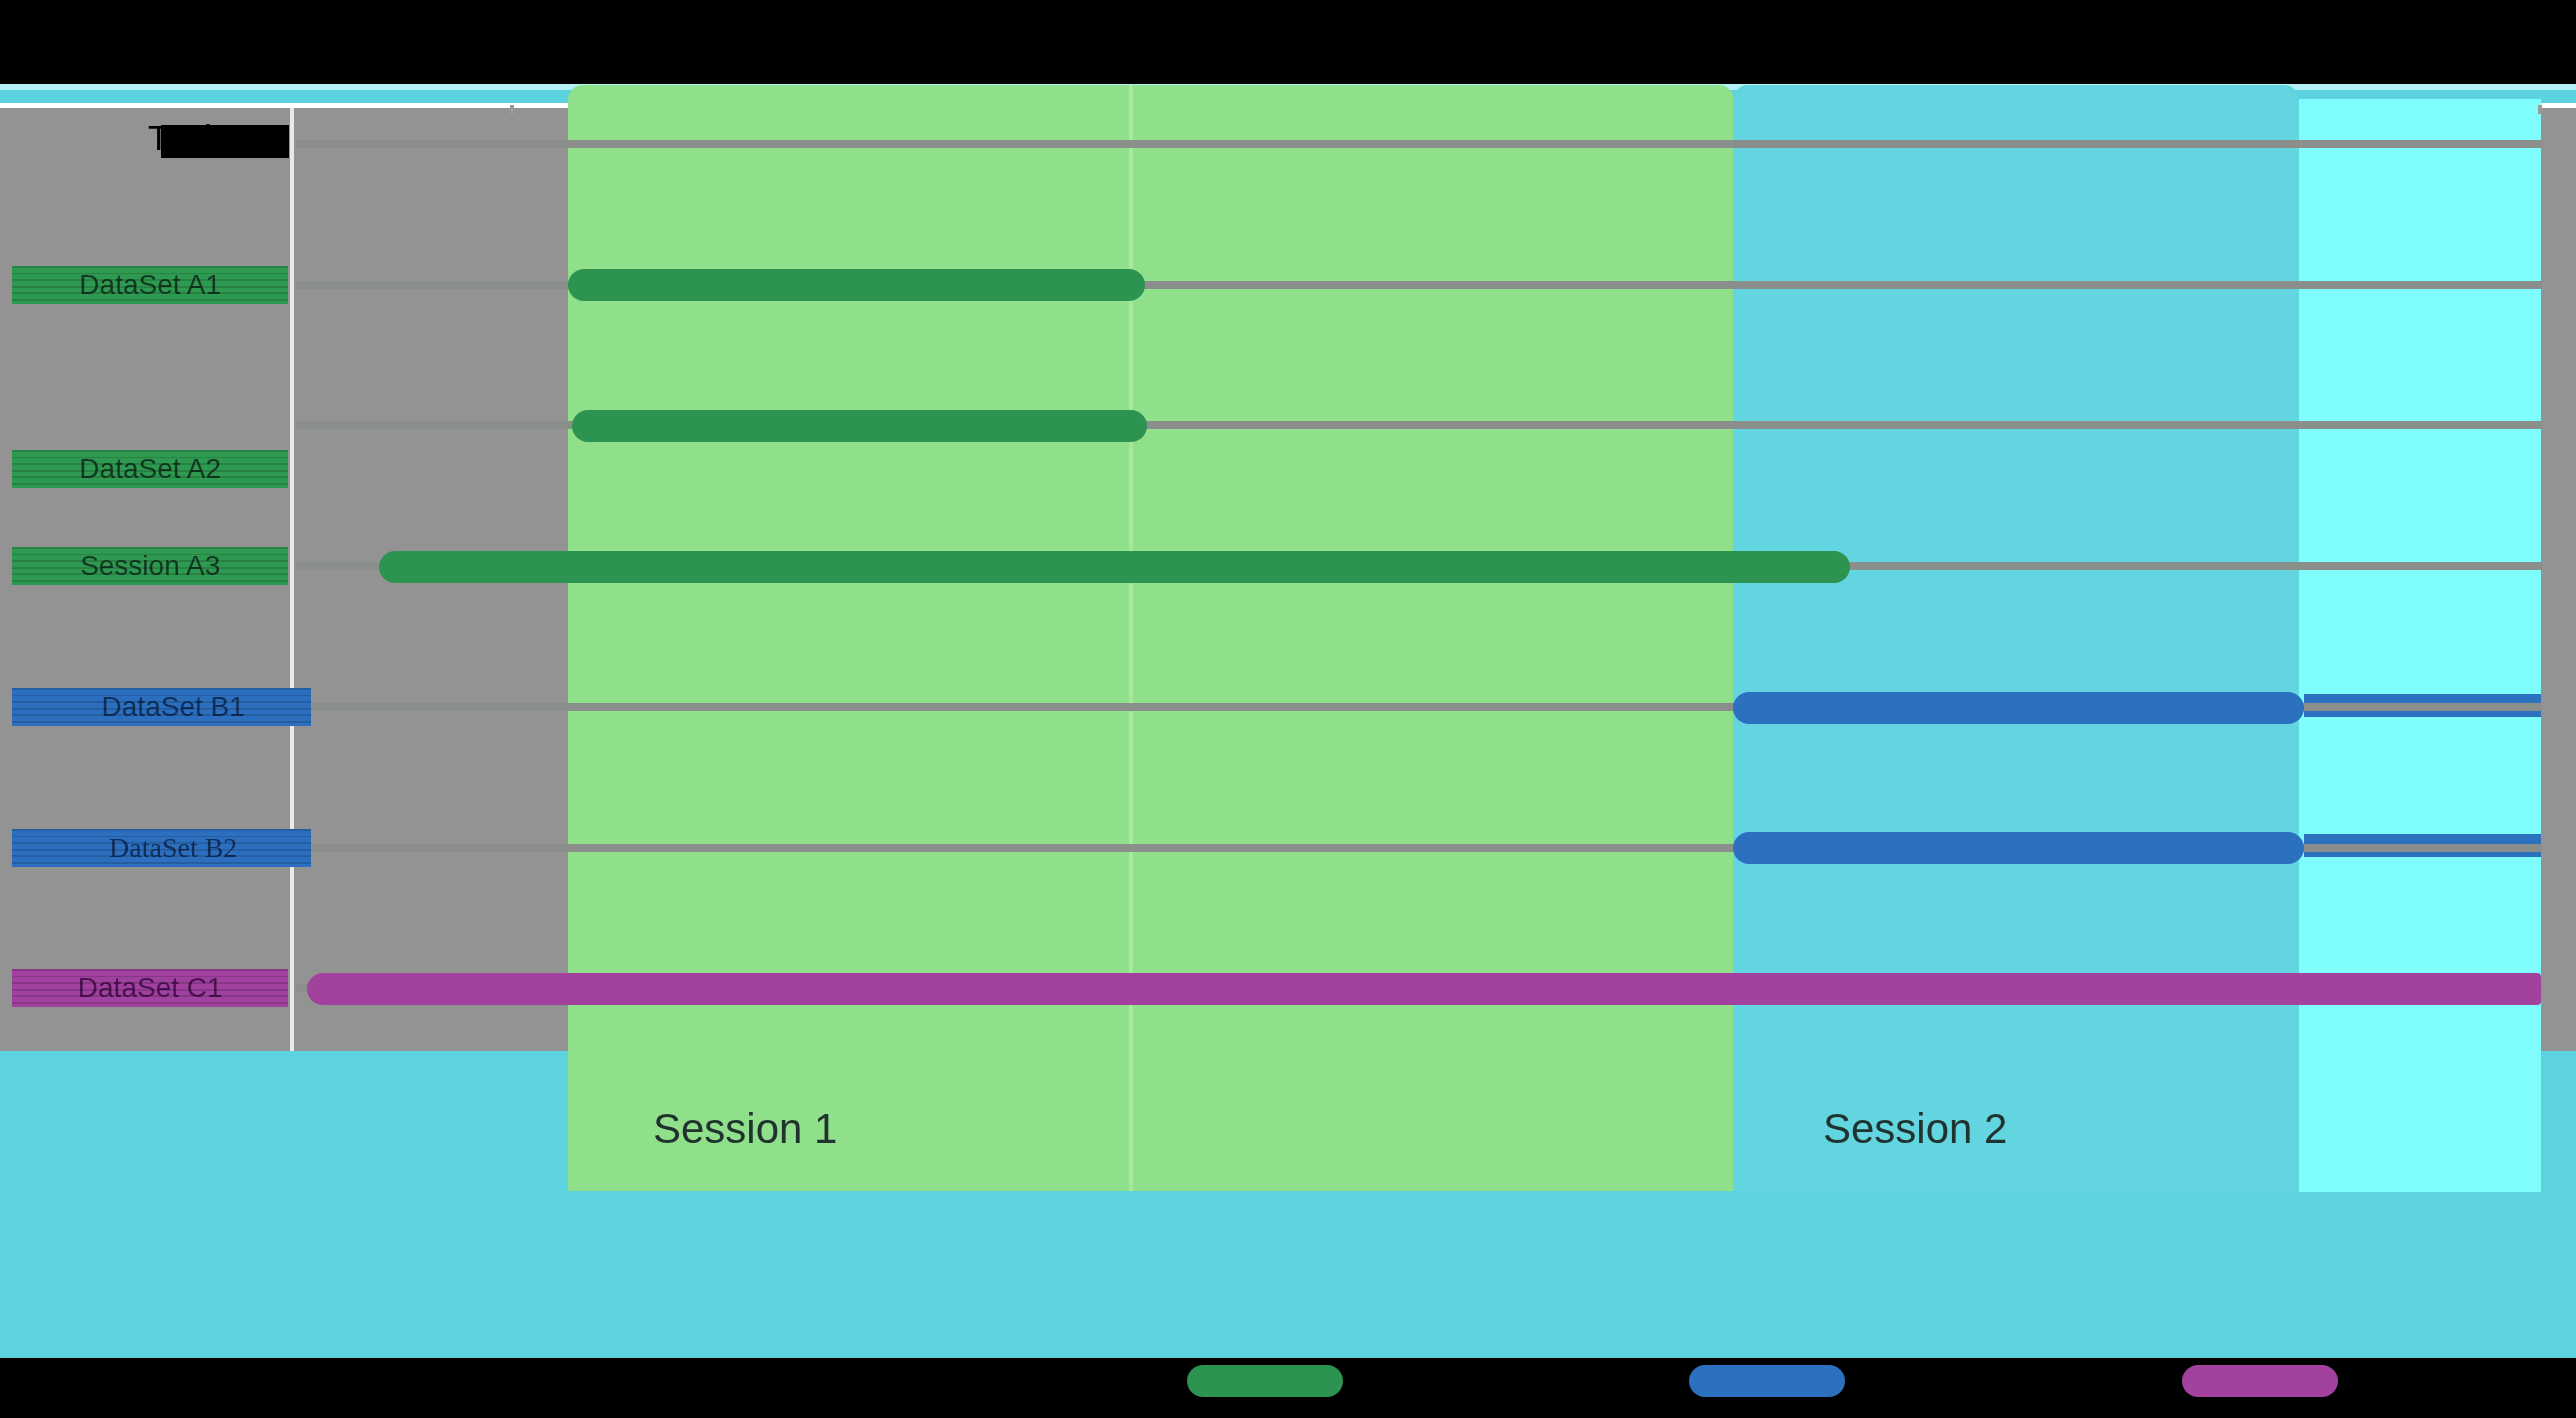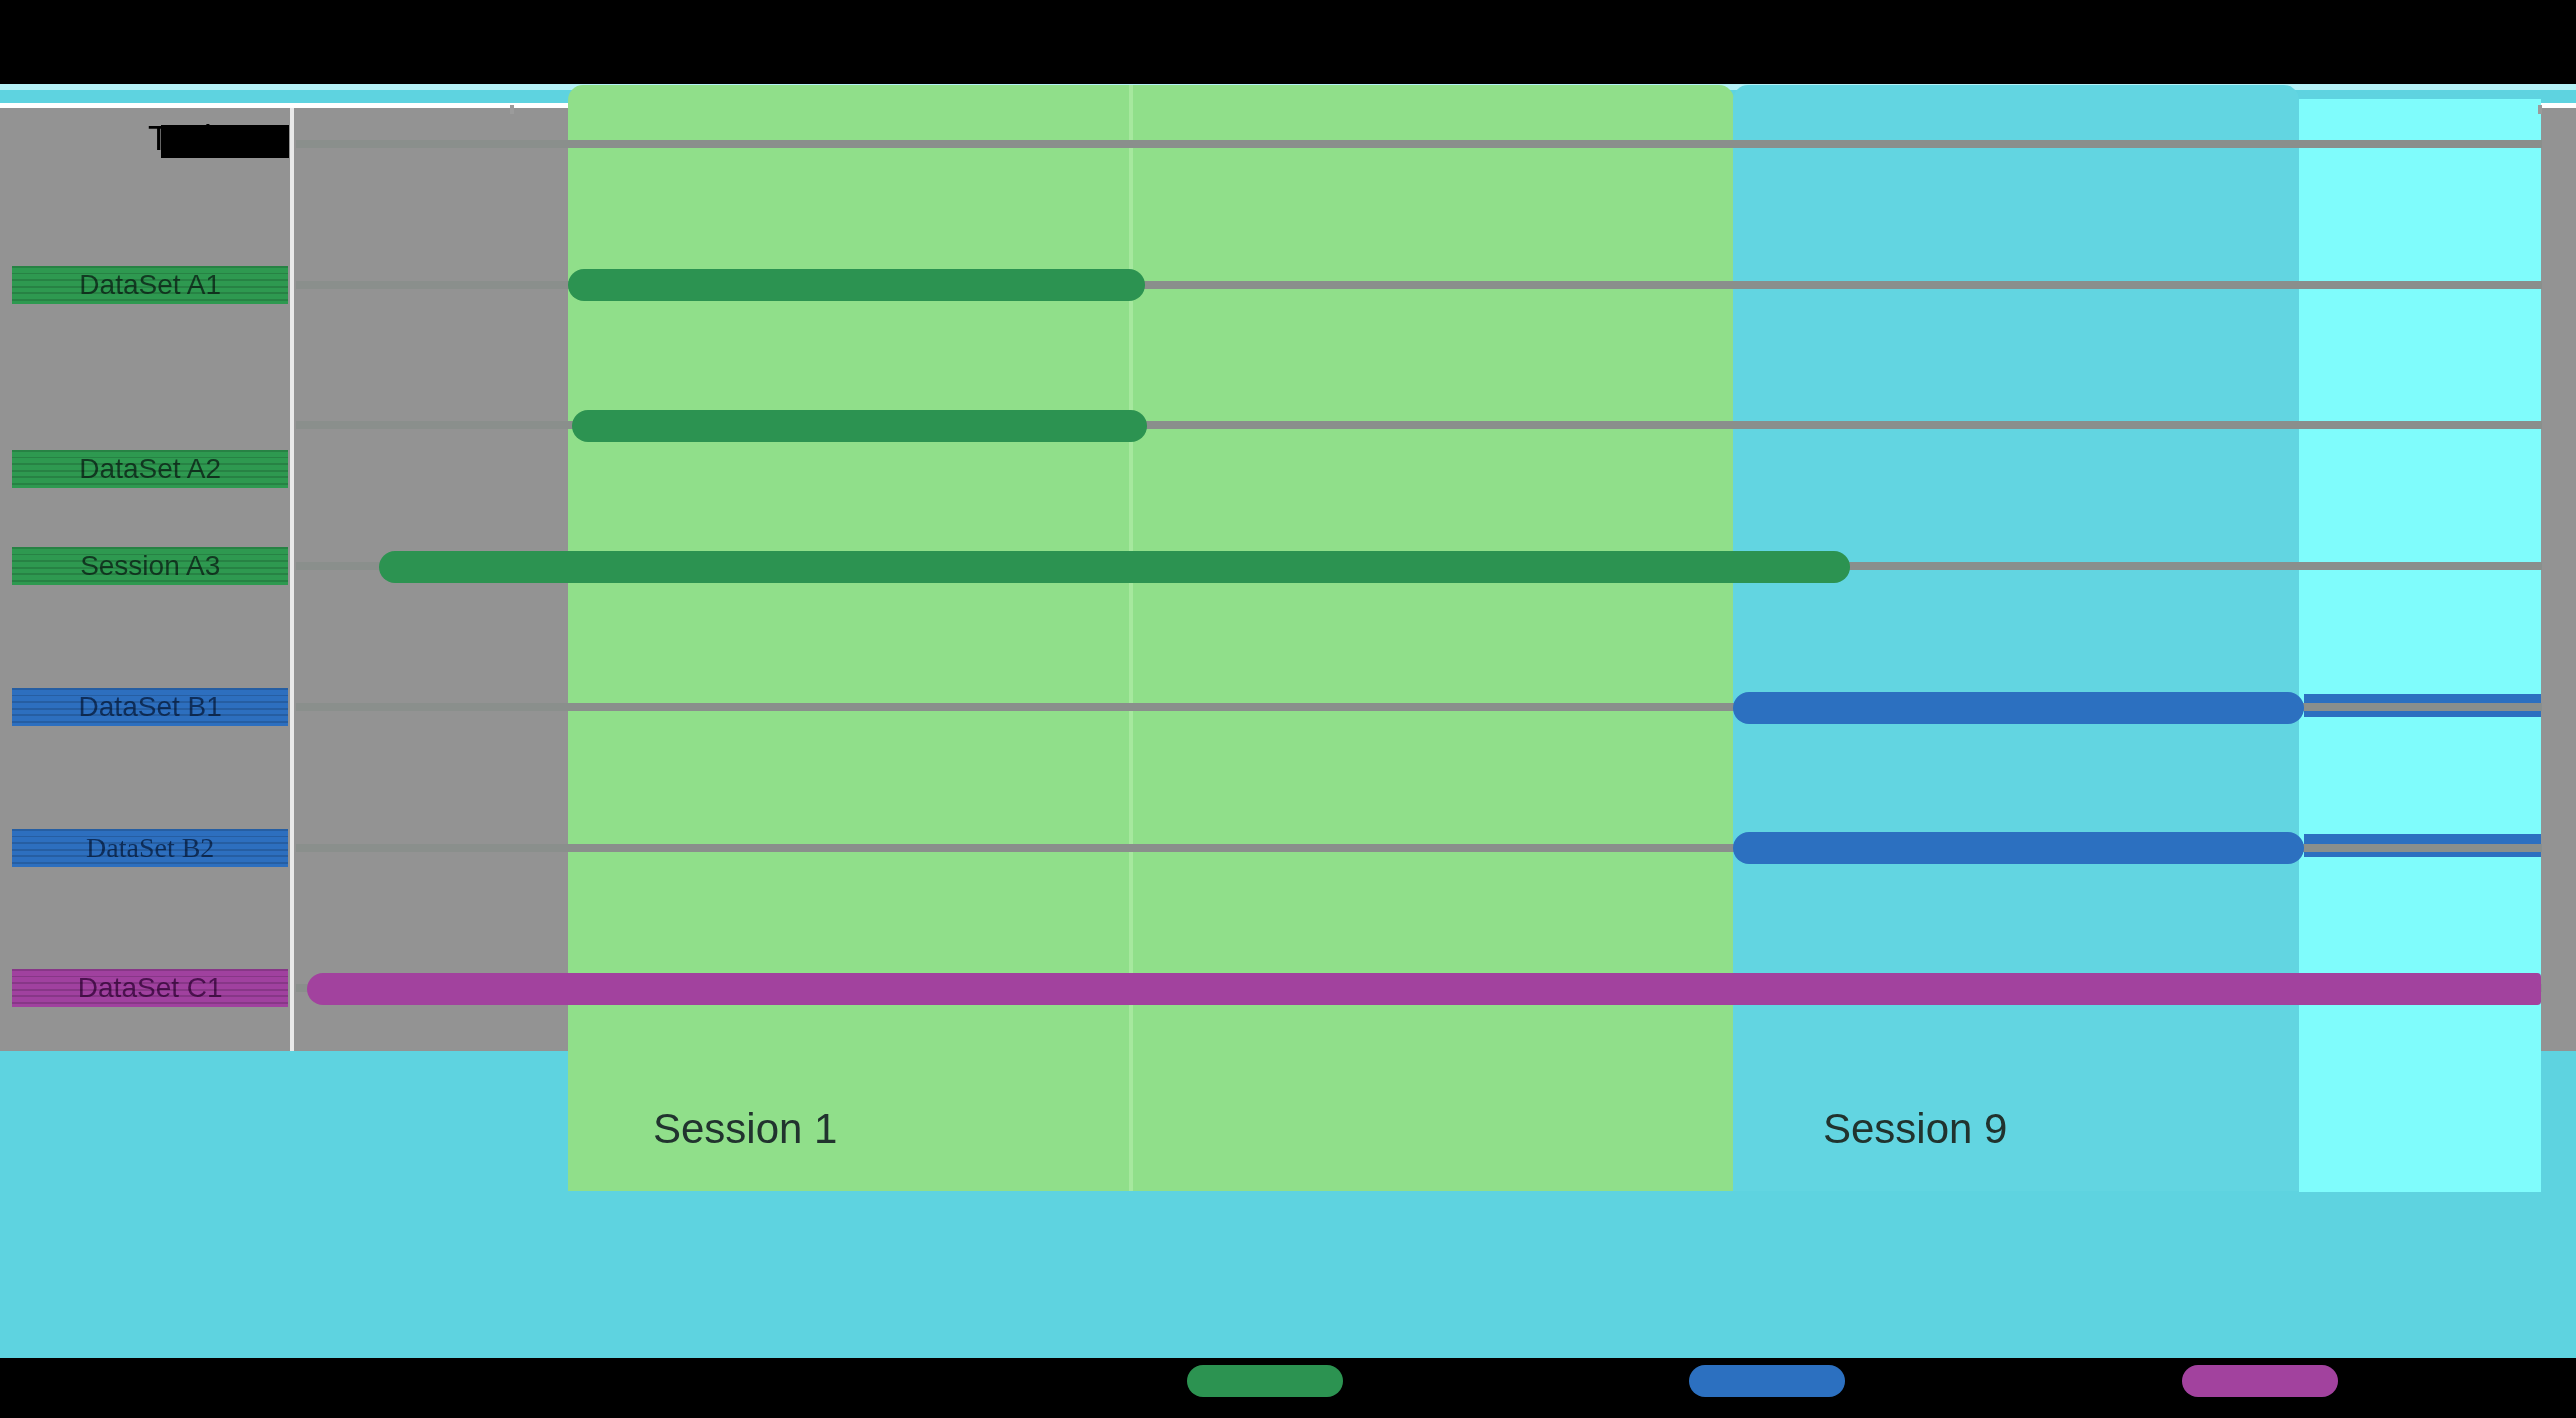--- a/index.html
+++ b/index.html
@@ -33,21 +33,21 @@
   .bar-blue{background:#2c70c0;}
   .bar-magenta{background:#a2429e;border-radius:16px 3.8px 3.8px 16px;}
   
   .task-title{left:148px;top:118px;width:160px;height:41px;color:#000;
     font-size:35px;font-weight:500;letter-spacing:0.5px;}
   .redact{background:#000;}
   
   .chip{left:12.2px;width:276px;height:38px;display:flex;align-items:center;
     justify-content:center;font-size:28px;font-weight:500;}
   .chip-a{background:#2e9950;color:#123a22;}
-  .chip-b{background:#2d6fbf;color:#0f2f5c;}
+  .chip-b{background:#2d6fbf;color:#0f2f5c;padding-left:23px;}
   .chip-c{background:#a0419f;color:#4c1150;}
   .streaks{position:absolute;left:0;top:0;right:0;bottom:0;pointer-events:none;
     background:repeating-linear-gradient(180deg, rgba(0,0,0,0.28) 0 1.9px, transparent 1.9px 6.6px);
     mix-blend-mode:multiply;opacity:.55;}
   
   .session-label{top:1105px;width:394px;text-align:left;
     font-size:42px;color:#21332e;}
   
   .pill{top:1365px;height:32px;border-radius:16px;}
   .legend-label{position:absolute;left:169px;top:0;color:#000;font-size:26px;white-space:nowrap;}
@@ -113,21 +113,21 @@
 <div class="abs chip chip-b" style="top:829px;font-family:Liberation Serif, serif;">
   <span>DataSet B2</span>
     <i class="streaks"></i>
 </div>
 <div class="abs chip chip-c" style="top:969px;">
   <span>DataSet C1</span>
     <i class="streaks"></i>
 </div>
 
 <div class="abs session-label" style="left:653px;">Session 1</div>
-<div class="abs session-label" style="left:1823px;">Session 9</div>
+<div class="abs session-label" style="left:1823px;">Session 2</div>
 
 <div class="abs pill" style="left:1187px;width:156px;background:#2c9351;">
   <span class="legend-label"></span>
 </div>
 <div class="abs pill" style="left:1689px;width:156px;background:#2c70c0;">
   <span class="legend-label"></span>
 </div>
 <div class="abs pill" style="left:2182px;width:156px;background:#a2429e;">
   <span class="legend-label"></span>
 </div>

